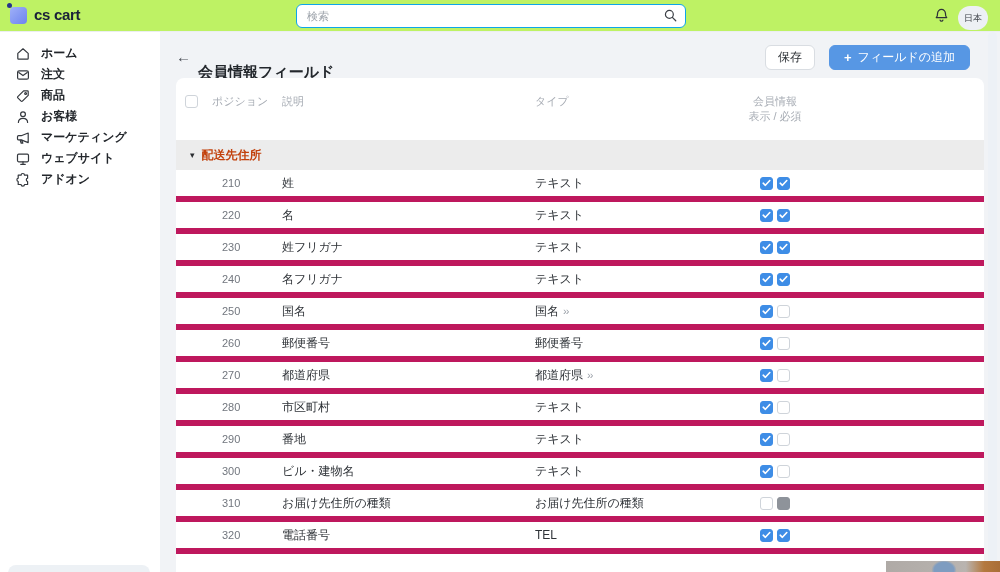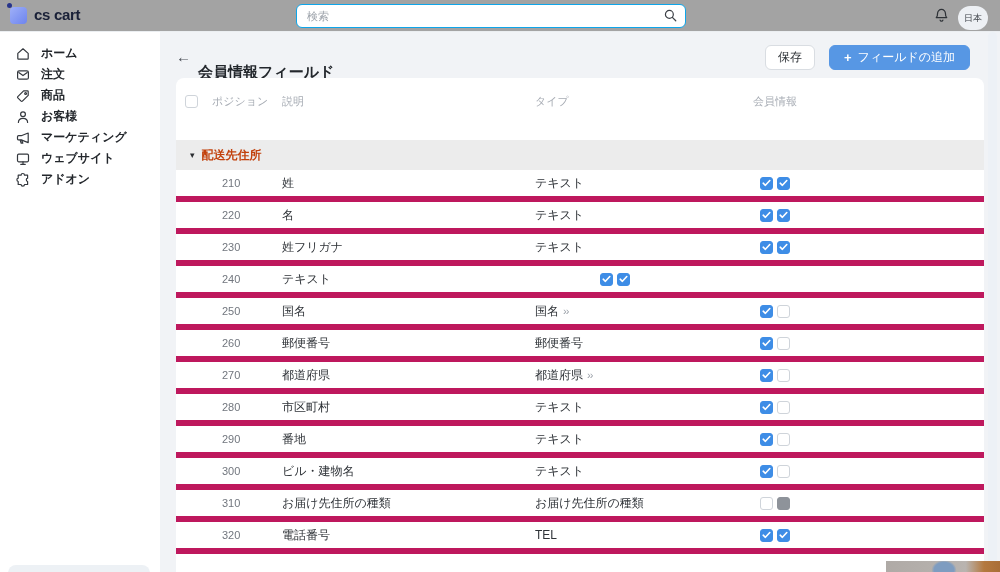--- a/index.html
+++ b/index.html
@@ -5,21 +5,21 @@
   * { margin:0; padding:0; box-sizing:border-box; }
   html,body { width:1000px; height:572px; }
   body {
     position:relative; overflow:hidden;
     font-family:"Liberation Sans", sans-serif;
     background:#f1f3f6; color:#2e3237;
   }
   
   .topbar {
     position:absolute; left:0; top:0; width:1000px; height:32px;
-    background:#a3a3a3; border-bottom:1px solid #ebeef1; z-index:5;
+    background:#bef264; border-bottom:1px solid #ebeef1; z-index:5;
   }
   .logo { position:absolute; left:10px; top:5px; display:flex; align-items:center; gap:7px; }
   .logo-mark { position:relative; width:17px; height:17px; margin-top:2px;
     border-radius:4px; background:linear-gradient(135deg,#9fb0f7,#6d84ef); }
   .logo-dot { position:absolute; left:-3px; top:-4px; width:5px; height:5px;
     border-radius:50%; background:#27348b; }
   .logo-text { font-size:15px; font-weight:bold; color:#1a2138; letter-spacing:-0.3px; }
   .search-wrap { position:absolute; left:296px; top:4px; width:390px; height:24px; }
   .search-input {
     width:100%; height:100%; border:1px solid #0ea5e9; border-radius:6px;
@@ -194,20 +194,21 @@
 
     <div class="tgrid thead">
       <div class="th th-cb">
         <span class="cb cb-unchecked"></span>
       </div>
       <div class="th">ポジション</div>
       <div class="th">説明</div>
       <div class="th">タイプ</div>
       <div class="th th-profile">
         <div>会員情報</div>
+        <div>表示 / 必須</div>
       </div>
       <div></div>
     </div>
 
     <div class="section-bar">
       <span class="section-caret">▾</span>
       <span class="section-label">配送先住所</span>
     </div>
 
     <div>
@@ -273,20 +274,21 @@
                 <path d="M1.2 4.2 L3.4 6.3 L7.8 1.5"></path>
               </svg>
             </span>
     </div>
     <div></div>
   </div>
 
   <div class="tgrid trow">
     <div></div>
     <div class="td-pos">240</div>
+    <div class="td-desc">名フリガナ</div>
     <div class="td-type">
       <span>テキスト</span><span class="type-chev"></span>
     </div>
     <div class="td-profile">
       <span class="cb cb-checked">
               <svg width="9" height="8" viewBox="0 0 9 8" fill="none" stroke="#fff" stroke-width="1.6" stroke-linecap="round" stroke-linejoin="round">
                 <path d="M1.2 4.2 L3.4 6.3 L7.8 1.5"></path>
               </svg>
             </span>
       <span class="cb cb-checked">

